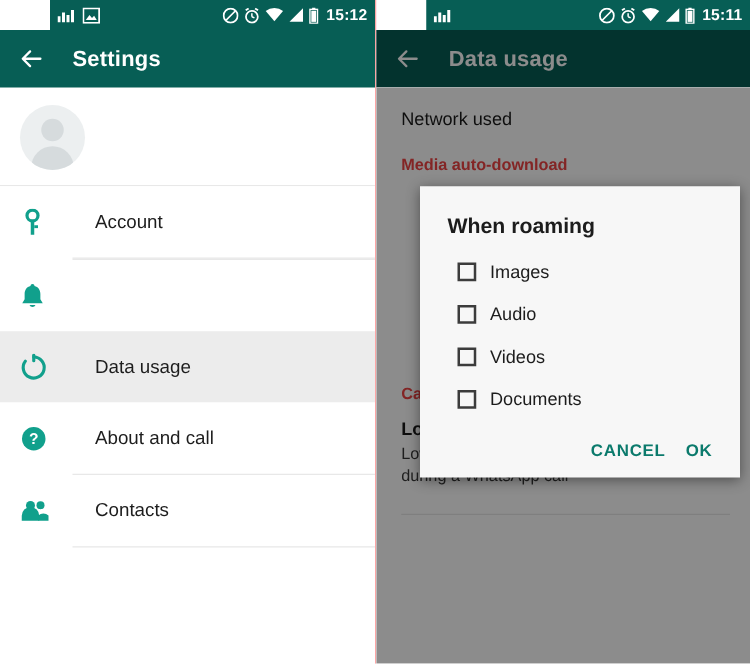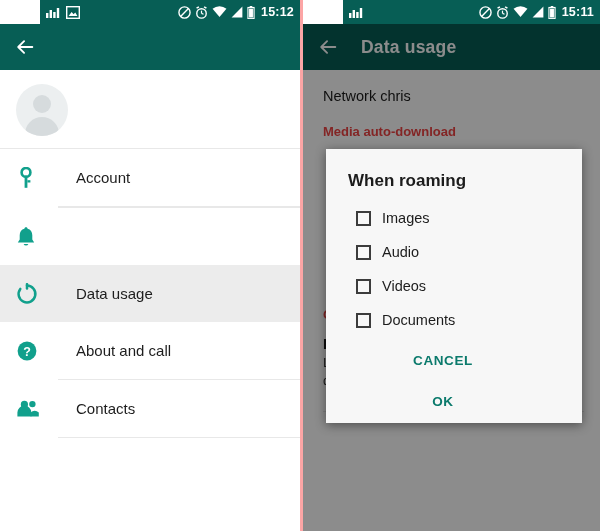--- a/index.html
+++ b/index.html
@@ -4,21 +4,21 @@
 <style>
   * { margin:0; padding:0; box-sizing:border-box; }
   html,body { width:600px; height:531px; }
   body {
     font-family:"Liberation Sans", sans-serif;
     background:#ffffff;
     overflow:hidden;
   }
   .screen { position:relative; width:600px; height:531px; display:flex; }
   .panel { position:relative; width:300px; height:531px; overflow:hidden; background:#fff; }
-  .panel-right { border-left:3px solid #fca5a5; }
+  .panel-right { border-left:1px solid #fca5a5; }
 
   
   .statusbar {
     height:24px; background:#075e55; color:#fff;
     display:flex; align-items:center; padding:0 6px; gap:4px;
     font-size:12px; font-weight:bold;margin-left:40px;
   }
   .sb-left { display:flex; align-items:center; gap:6px; }
   .sb-right { margin-left:auto; display:flex; align-items:center; gap:4px; }
   .sb-time { font-size:12.5px; font-weight:bold; letter-spacing:.2px; margin-left:2px; }
@@ -61,29 +61,29 @@
   .r-item { padding:8px 16px 8px 20px; }
   .r-item .t { font-size:14.5px; color:#1b1b1b; font-weight:bold; }
   .r-item .s { font-size:13px; color:#3a3a3a; line-height:1.35; margin-top:2px; max-width:210px; }
   .rowflex { display:flex; align-items:flex-start; }
   .rowflex .grow { flex:1 1 auto; }
   .sqbox { width:17px; height:17px; border:2px solid #4a4a4a; background:transparent; flex:0 0 auto; margin:8px 10px 0 0; }
   .hidden-block { padding:6px 16px 0 20px; }
 
   
   .dialog {
-    position:absolute; left:23px; top:79px; width:256px;
+    position:absolute; left:35px; top:79px; width:256px;
     background:#f7f7f7; box-shadow:0 2px 10px rgba(0,0,0,.45);
     padding:16px 0 0 0;
   }
   .dlg-title { font-size:17px; font-weight:bold; color:#1c1c1c; padding:6px 0 10px 22px; }
-  .cbrow { display:flex; align-items:flex-end; gap:11px; padding:9px 0 9px 30px; cursor:pointer; }
+  .cbrow { display:flex; align-items:flex-start; gap:11px; padding:9px 0 9px 30px; cursor:pointer; }
   .cbox { width:15px; height:15px; border:2px solid #3c3c3c; background:transparent; flex:0 0 auto; }
   .cblabel { font-size:14.5px; color:#1c1c1c; }
-  .dlg-actions { display:flex; justify-content:flex-end; gap:26px; padding:16px 22px 14px 0;flex-direction:column; }
+  .dlg-actions { display:flex; justify-content:flex-end; gap:16px; padding:16px 22px 14px 0; }
   .dlg-btn { font-size:13.5px; font-weight:bold; color:#0b7a6c; letter-spacing:.6px; cursor:pointer; background:none; border:none; font-family:inherit; }
 </style>
 </head>
 <body>
 
 <div class="screen">
 
   <div class="panel panel-left">
 
     <div class="statusbar">
@@ -123,20 +123,21 @@
           <rect x="1.9" y="2.8" width="4.2" height="9.6" fill="#fff"></rect>
         </svg>
         <span class="sb-time">15:12</span>
       </div>
     </div>
 
     <div class="toolbar">
       <svg class="backarrow" viewBox="0 0 24 24">
         <path d="M20 12 H5 M11 5.6 L4.6 12 L11 18.4" fill="none" stroke="#fff" stroke-width="2" stroke-linecap="round" stroke-linejoin="round"></path>
       </svg>
+      <span class="title">Settings</span>
     </div>
 
     <div class="profile">
       <div class="avatar">
         <div class="head"></div>
           <div class="body"></div>
       </div>
     </div>
     <div class="divider"></div>
 
@@ -239,21 +240,21 @@
     <div class="toolbar" style="position:relative;">
       <svg class="backarrow" viewBox="0 0 24 24">
         <path d="M20 12 H5 M11 5.6 L4.6 12 L11 18.4" fill="none" stroke="#fff" stroke-width="2" stroke-linecap="round" stroke-linejoin="round"></path>
       </svg>
       <span class="title">Data usage</span>
       <div style="position:absolute;inset:0;background:rgba(0,0,0,.45);"></div>
     </div>
 
     <div class="dimwrap">
       <div class="rcontent">
-        <div class="sec-title">Network chris</div>
+        <div class="sec-title">Network used</div>
         <div class="sec-head">Media auto-download</div>
 
         <div class="hidden-block">
           <div style="height:150px;"></div>
         </div>
 
         <div class="sec-head" style="padding-top:6px;">Call settings</div>
 
         <div class="r-item rowflex">
           <div class="grow">

